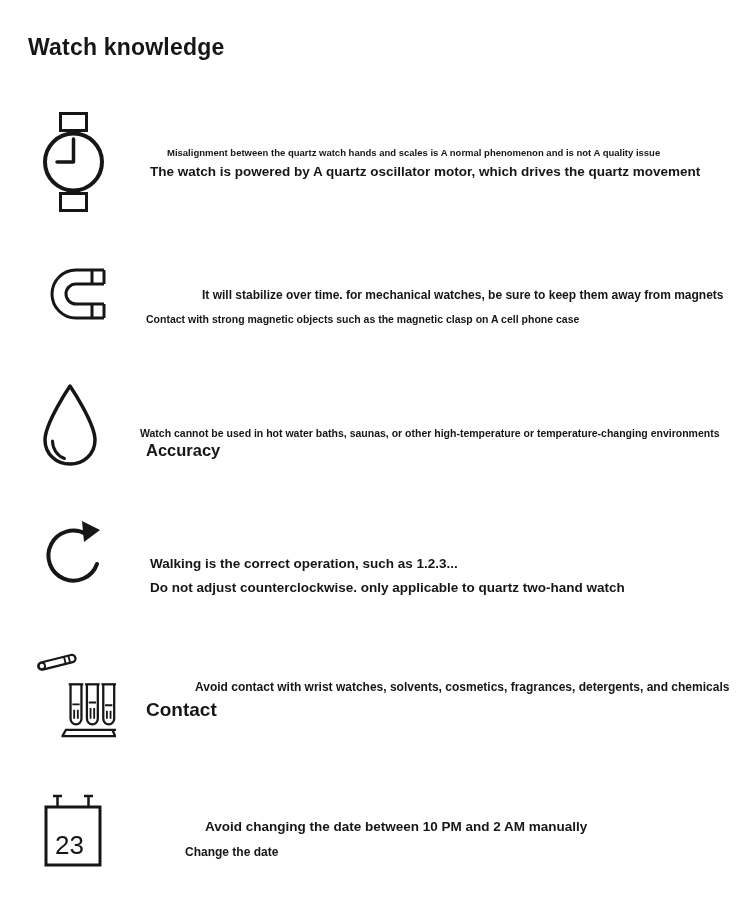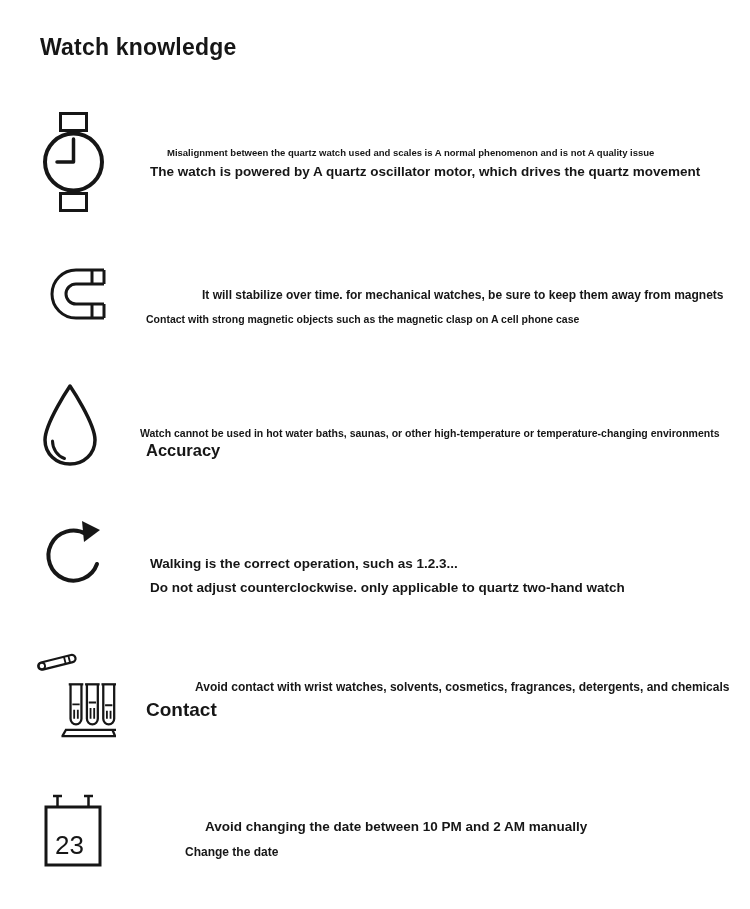--- a/index.html
+++ b/index.html
@@ -28,31 +28,31 @@
   .t-head { font-size: 16.5px; font-weight: 700; }
   .t-head-lg { font-size: 19px; font-weight: 700; }
   .icon svg { display: block; }
   .ink { stroke: #161616; fill: none; }
 </style>
 </head>
 <body>
 
 <div class="page">
 
-  <div class="abs title" style="left:40px; top:34px;">Watch knowledge</div>
+  <div class="abs title" style="left:28px; top:34px;">Watch knowledge</div>
 
   <div class="abs icon" style="left:42px; top:112px;">
     <svg width="63" height="100" viewBox="0 0 63 100">
       <rect x="18.5" y="1.5" width="26" height="17" class="ink" stroke-width="3"></rect>
       <rect x="18.5" y="81.5" width="26" height="17" class="ink" stroke-width="3"></rect>
       <circle cx="31.5" cy="50" r="28.5" stroke="#161616" fill="#ffffff" stroke-width="4"></circle>
       <path d="M31.5,50 V27 M31.5,50 H15" class="ink" stroke-width="3.5" stroke-linecap="round" stroke-linejoin="round"></path>
     </svg>
   </div>
-  <div class="abs t-xs" style="left:167px; top:147px;">Misalignment between the quartz watch used and scales is A normal phenomenon and is not A quality issue</div>
+  <div class="abs t-xs" style="left:167px; top:147px;">Misalignment between the quartz watch hands and scales is A normal phenomenon and is not A quality issue</div>
   <div class="abs t-lg" style="left:150px; top:164px;">The watch is powered by A quartz oscillator motor, which drives the quartz movement</div>
 
   <div class="abs icon" style="left:40px; top:265px;">
     <svg width="66" height="58" viewBox="0 0 66 58">
       <path d="M64,5 H36 A24,24 0 0 0 36,53 H64" class="ink" stroke-width="3"></path>
       <path d="M64,19 H36 A10,10 0 0 0 36,39 H64" class="ink" stroke-width="3"></path>
       <path d="M64,5 V19 M64,39 V53 M52,5 V19 M52,39 V53" class="ink" stroke-width="3"></path>
     </svg>
   </div>
   <div class="abs t-md" style="left:157px; top:288px;">It will stabilize over time. for mechanical watches, be sure to keep them away from magnets</div>

